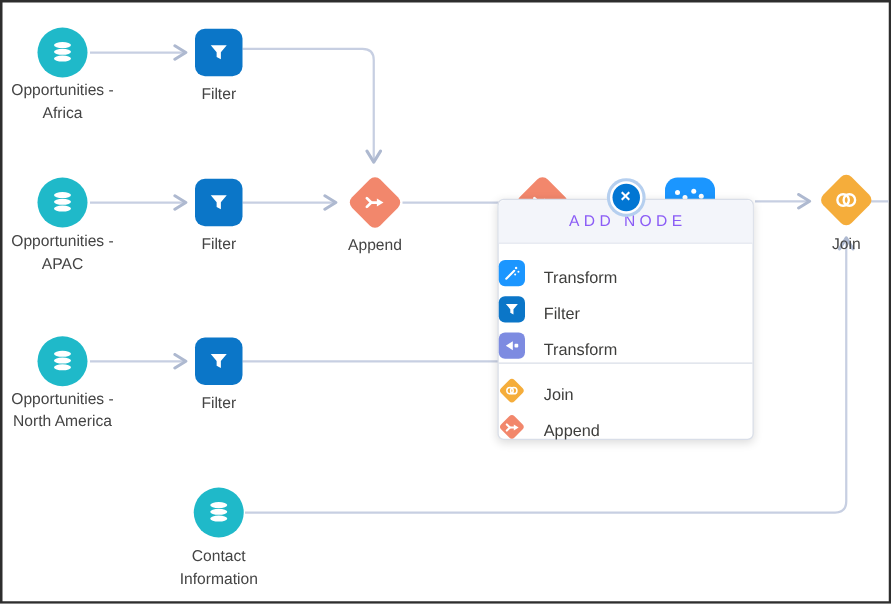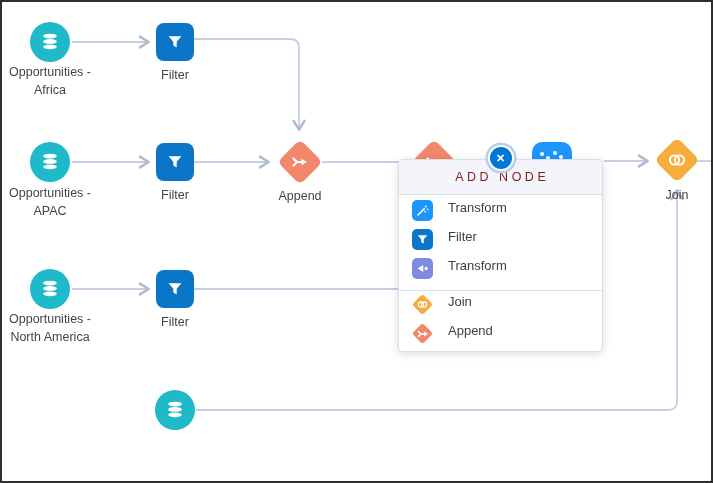--- a/index.html
+++ b/index.html
@@ -31,23 +31,23 @@
   
   .popup {
     position:absolute; left:396px; top:157px; width:205px; height:193px; z-index:10;
     background:#ffffff; border:1px solid #D9DEE8; border-radius:5px;
     box-shadow:0 2px 8px rgba(0,0,0,0.14); box-sizing:border-box;
   }
   .popup-header {
     height:34px; background:#F3F5FA; border-bottom:1px solid #D9DEE8;
     border-radius:5px 5px 0 0; display:flex; align-items:center; justify-content:center;
   }
-  .popup-title { font-size:12.5px; font-weight:500; letter-spacing:3.5px; color:#7f1d1d; padding-left:3.5px; }
+  .popup-title { font-size:12.5px; font-weight:500; letter-spacing:3.5px; color:#8b5cf6; padding-left:3.5px; }
   .popup-body { padding:5px 0 2px 0; }
-  .menu-item { height:29px; display:flex; align-items:flex-start; padding-left:13px; cursor:pointer; }
+  .menu-item { height:29px; display:flex; align-items:flex-end; cursor:pointer; }
   .menu-icon { position:relative; width:21px; height:21px; margin-right:15px; flex:0 0 21px;
                display:flex; align-items:center; justify-content:center; }
   .menu-icon.sq { border-radius:5px; }
   .menu-icon.sq.transform { background:#1B96FF; }
   .menu-icon.sq.filter { background:#0B76C8; }
   .menu-icon.sq.aggregate { background:#7D8BE1; }
   .menu-icon .mini-diamond { position:absolute; inset:3px; border-radius:3px; transform:rotate(45deg); }
   .menu-icon .mini-diamond.yellow { background:#F5AD3B; }
   .menu-icon .mini-diamond.orange { background:#F2876C; }
   .menu-icon svg { position:relative; z-index:1; }
@@ -187,20 +187,22 @@
 
     <div class="node db-node" style="left:153px; top:388px;">
       <svg width="22" height="22" viewBox="0 0 20 20">
         <g fill="#ffffff">
           <ellipse cx="10" cy="4.6" rx="6.2" ry="2.2"></ellipse>
           <ellipse cx="10" cy="9.5" rx="6.2" ry="2.2"></ellipse>
           <ellipse cx="10" cy="14.4" rx="6.2" ry="2.2"></ellipse>
         </g>
       </svg>
     </div>
+    <div class="node-label" style="left:98px; top:434px;">Contact
+Information</div>
 
     <div class="popup">
       <div class="close-btn">
         <span class="close-x">✕</span>
       </div>
       <div class="popup-header">
         <span class="popup-title">ADD NODE</span>
       </div>
       <div class="popup-body">
 

